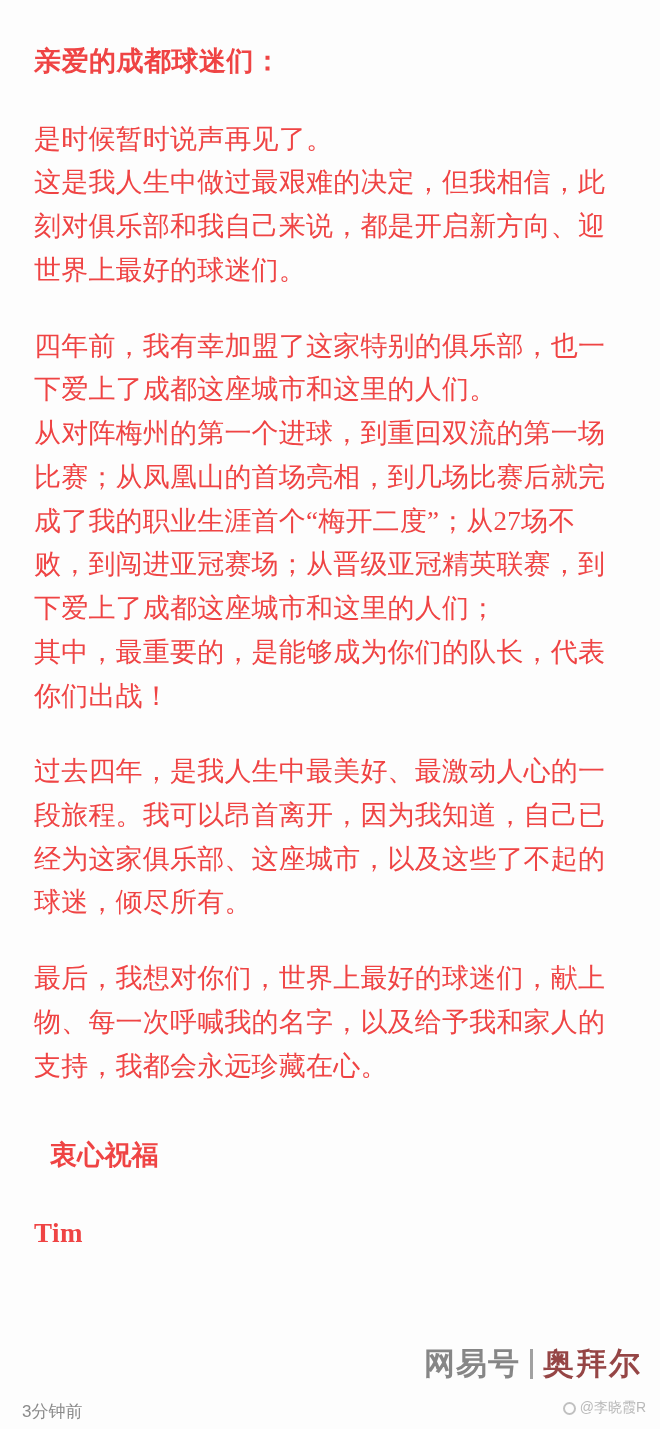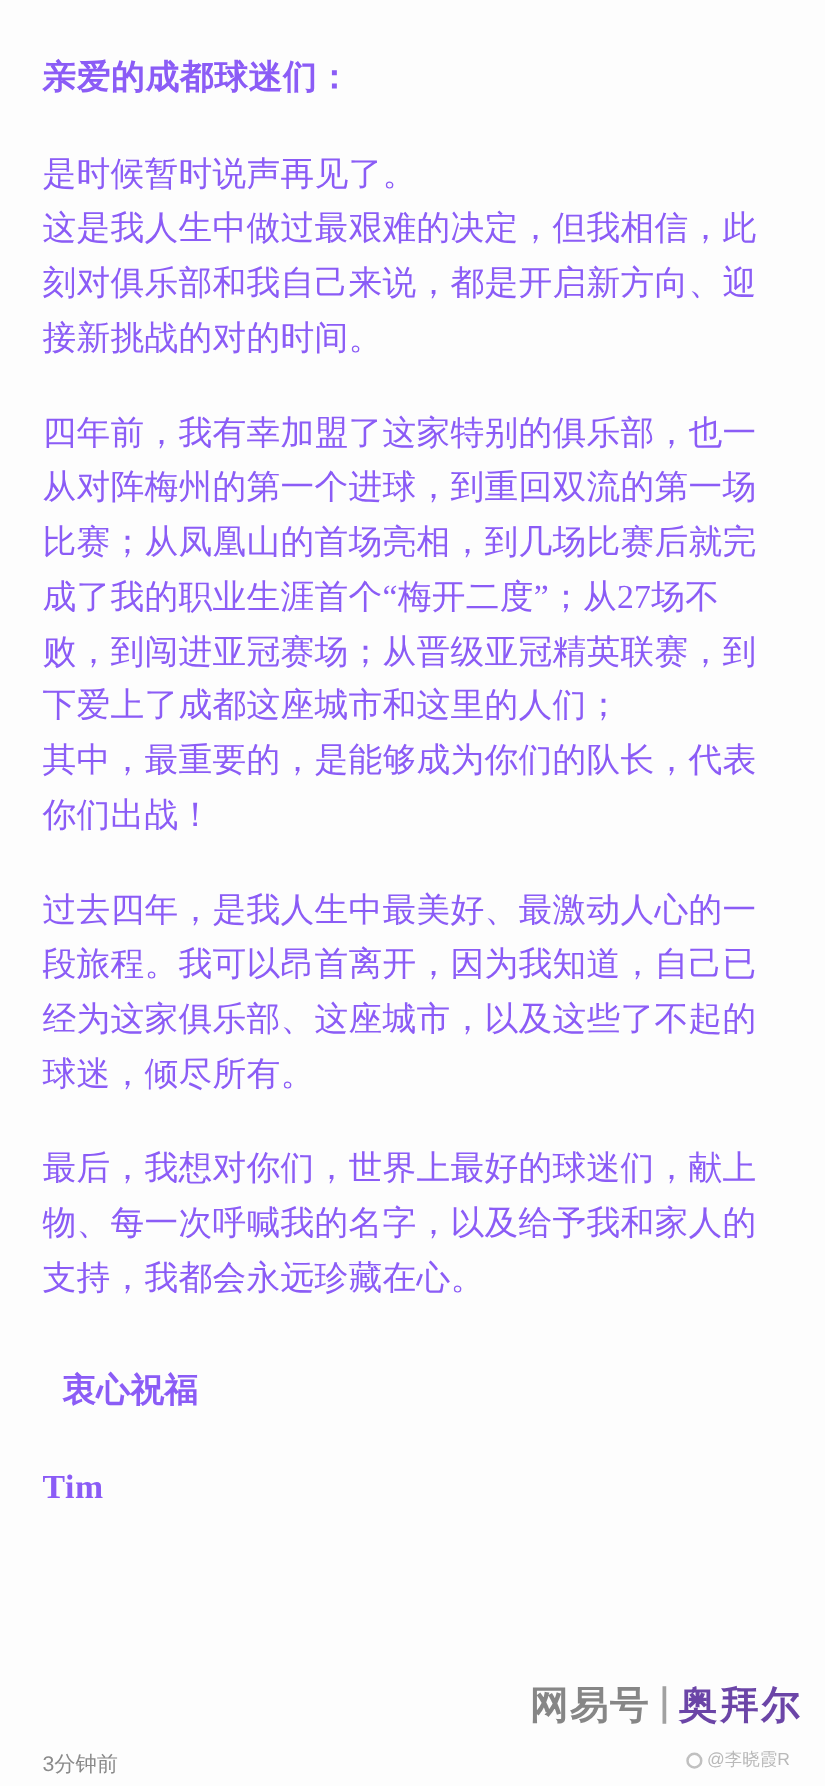--- a/index.html
+++ b/index.html
@@ -19,21 +19,21 @@
     position: absolute;
     inset: 0;
     background: #fdfdfd;
     padding: 40px 34px 0 34px;
     box-sizing: border-box;
   }
   .letter {
     font-size: 27px;
     line-height: 1.62;
     letter-spacing: 0.2px;
-    color: #8b5cf6;
+    color: #ef4444;
   }
   .salutation {
     font-weight: bold;
     font-size: 27px;
     margin: 0 0 34px 0;
     letter-spacing: 0.5px;
   }
   .para {
     margin: 0 0 32px 0;
     text-align: justify;
@@ -48,21 +48,21 @@
     margin: 46px 0 34px 16px;
   }
   .signature {
     font-size: 27px;
     margin: 0 0 0 0;
     letter-spacing: 0.5px;
     font-weight: bold;
   }
   .timestamp {
     position: absolute;
-    left: 34px;
+    left: 22px;
     bottom: 6px;
     font-size: 17px;
     color: #8a8a8a;
     font-family: "Liberation Sans", sans-serif;
   }
   .watermark {
     position: absolute;
     right: 18px;
     bottom: 44px;
     display: flex;
@@ -79,26 +79,26 @@
   }
   .wm-bar {
     width: 3px;
     height: 30px;
     background: #8d8d8d;
   }
   .wm-right {
     font-family: "Liberation Sans", sans-serif;
     font-size: 31px;
     font-weight: bold;
-    color: #4c1d95;
+    color: #7f1d1d;
     letter-spacing: 2px;
   }
   .weibo-credit {
     position: absolute;
-    right: 28px;
+    right: 14px;
     bottom: 12px;
     font-family: "Liberation Sans", sans-serif;
     font-size: 14px;
     color: #b9b9b9;
     display: flex;
     align-items: center;
     gap: 4px;
   }
   .weibo-eye {
     width: 13px;
@@ -115,25 +115,26 @@
 <div class="page">
 
   <div class="letter">
 
     <div class="salutation">亲爱的成都球迷们：</div>
 
     <div class="para">
       <span class="ln">是时候暂时说声再见了。</span>
       <span class="ln">这是我人生中做过最艰难的决定，但我相信，此</span>
       <span class="ln">刻对俱乐部和我自己来说，都是开启新方向、迎</span>
-      <span class="ln">接新挑战的对的时间。</span>
+      <span class="ln">世界上最好的球迷们。</span>
     </div>
 
     <div class="para">
       <span class="ln">四年前，我有幸加盟了这家特别的俱乐部，也一</span>
+      <span class="ln">下爱上了成都这座城市和这里的人们。</span>
       <span class="ln">从对阵梅州的第一个进球，到重回双流的第一场</span>
       <span class="ln">比赛；从凤凰山的首场亮相，到几场比赛后就完</span>
       <span class="ln">成了我的职业生涯首个“梅开二度”；从27场不</span>
       <span class="ln">败，到闯进亚冠赛场；从晋级亚冠精英联赛，到</span>
       <span class="ln">下爱上了成都这座城市和这里的人们；</span>
       <span class="ln">其中，最重要的，是能够成为你们的队长，代表</span>
       <span class="ln">你们出战！</span>
     </div>
 
     <div class="para">

